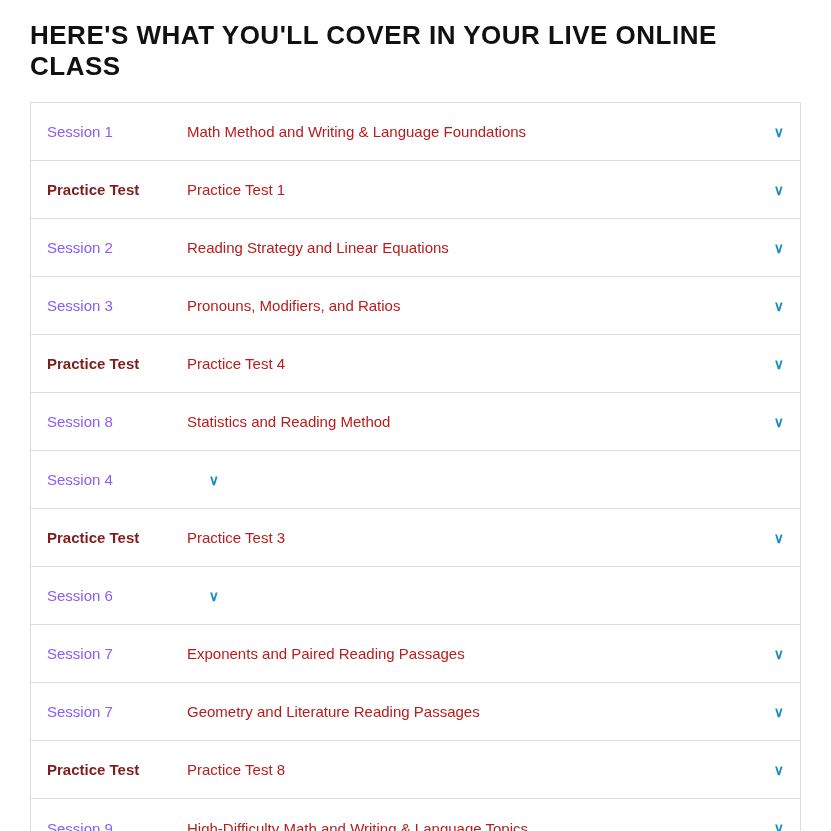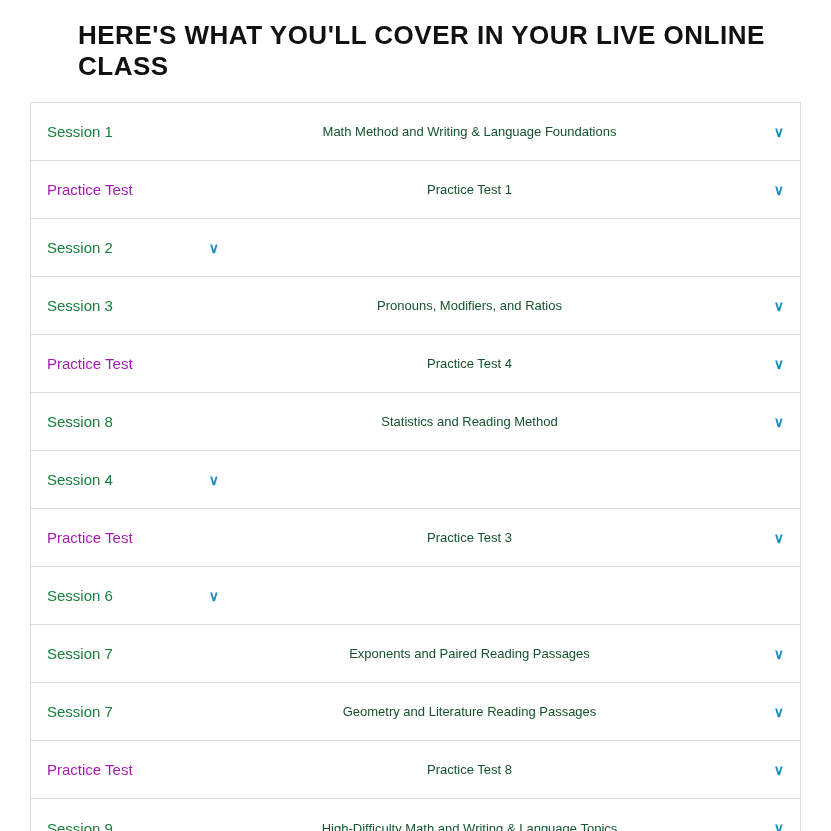--- a/index.html
+++ b/index.html
@@ -18,21 +18,20 @@
       padding: 20px 30px;
       background: #fff;
     }
     .main-heading {
       font-size: 26px;
       font-weight: 900;
       color: #111;
       text-transform: uppercase;
       margin-bottom: 20px;
       letter-spacing: 0.5px;
-      margin-left: 48px;
     }
     .curriculum-table {
       width: 100%;
       border-collapse: collapse;
       border: 1px solid #ddd;
     }
     .curriculum-row {
       display: flex;
       align-items: center;
       border-bottom: 1px solid #ddd;
@@ -43,38 +42,37 @@
       border-bottom: none;
     }
     .col-label {
       width: 140px;
       min-width: 140px;
       font-size: 15px;
       font-weight: 400;
       color: #333;
     }
     .col-label.practice {
-      color: #a21caf;
-      font-weight: 400;
+      color: #7f1d1d;
+      font-weight: 700;
     }
     .col-title {
       flex: 1;
-      font-size: 13px;
-      color: #14532d;
-      text-align: center;
+      font-size: 15px;
+      color: #b91c1c;
     }
     .col-chevron {
       width: 24px;
       text-align: right;
       color: #1a8fc1;
       font-size: 16px;
       margin-left: 8px;
     }
     .col-label.session {
-      color: #15803d;
+      color: #8b5cf6;
     }
   </style>
 </head>
 <body>
 
 <div class="page-container">
   <h1 class="main-heading">HERE'S WHAT YOU'LL COVER IN YOUR LIVE ONLINE CLASS</h1>
 
   <div class="curriculum-table" id="curriculum-table">
   <div class="curriculum-row">
@@ -82,20 +80,21 @@
         <div class="col-title">Math Method and Writing &amp; Language Foundations</div>
         <div class="col-chevron" style="font-size: 14px; font-weight: bold; color: rgb(26, 143, 193);">∨</div>
       </div>
       <div class="curriculum-row">
         <div class="col-label practice">Practice Test</div>
         <div class="col-title">Practice Test 1</div>
         <div class="col-chevron" style="font-size: 14px; font-weight: bold; color: rgb(26, 143, 193);">∨</div>
       </div>
       <div class="curriculum-row">
         <div class="col-label session">Session 2</div>
+        <div class="col-title">Reading Strategy and Linear Equations</div>
         <div class="col-chevron" style="font-size: 14px; font-weight: bold; color: rgb(26, 143, 193);">∨</div>
       </div>
       <div class="curriculum-row">
         <div class="col-label session">Session 3</div>
         <div class="col-title">Pronouns, Modifiers, and Ratios</div>
         <div class="col-chevron" style="font-size: 14px; font-weight: bold; color: rgb(26, 143, 193);">∨</div>
       </div>
       <div class="curriculum-row">
         <div class="col-label practice">Practice Test</div>
         <div class="col-title">Practice Test 4</div>

